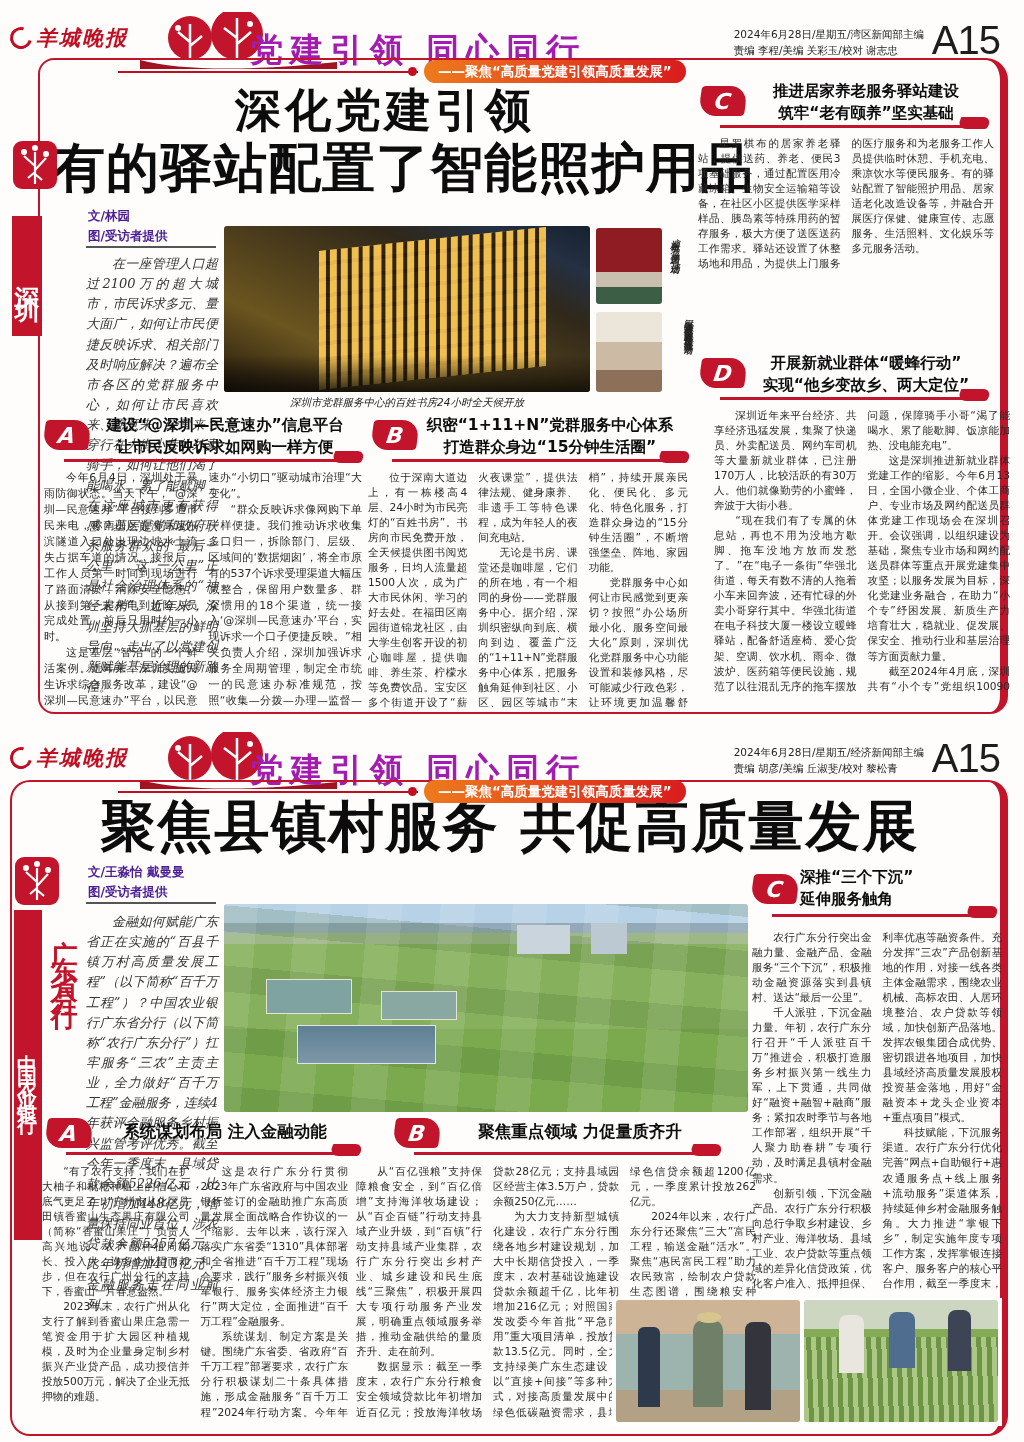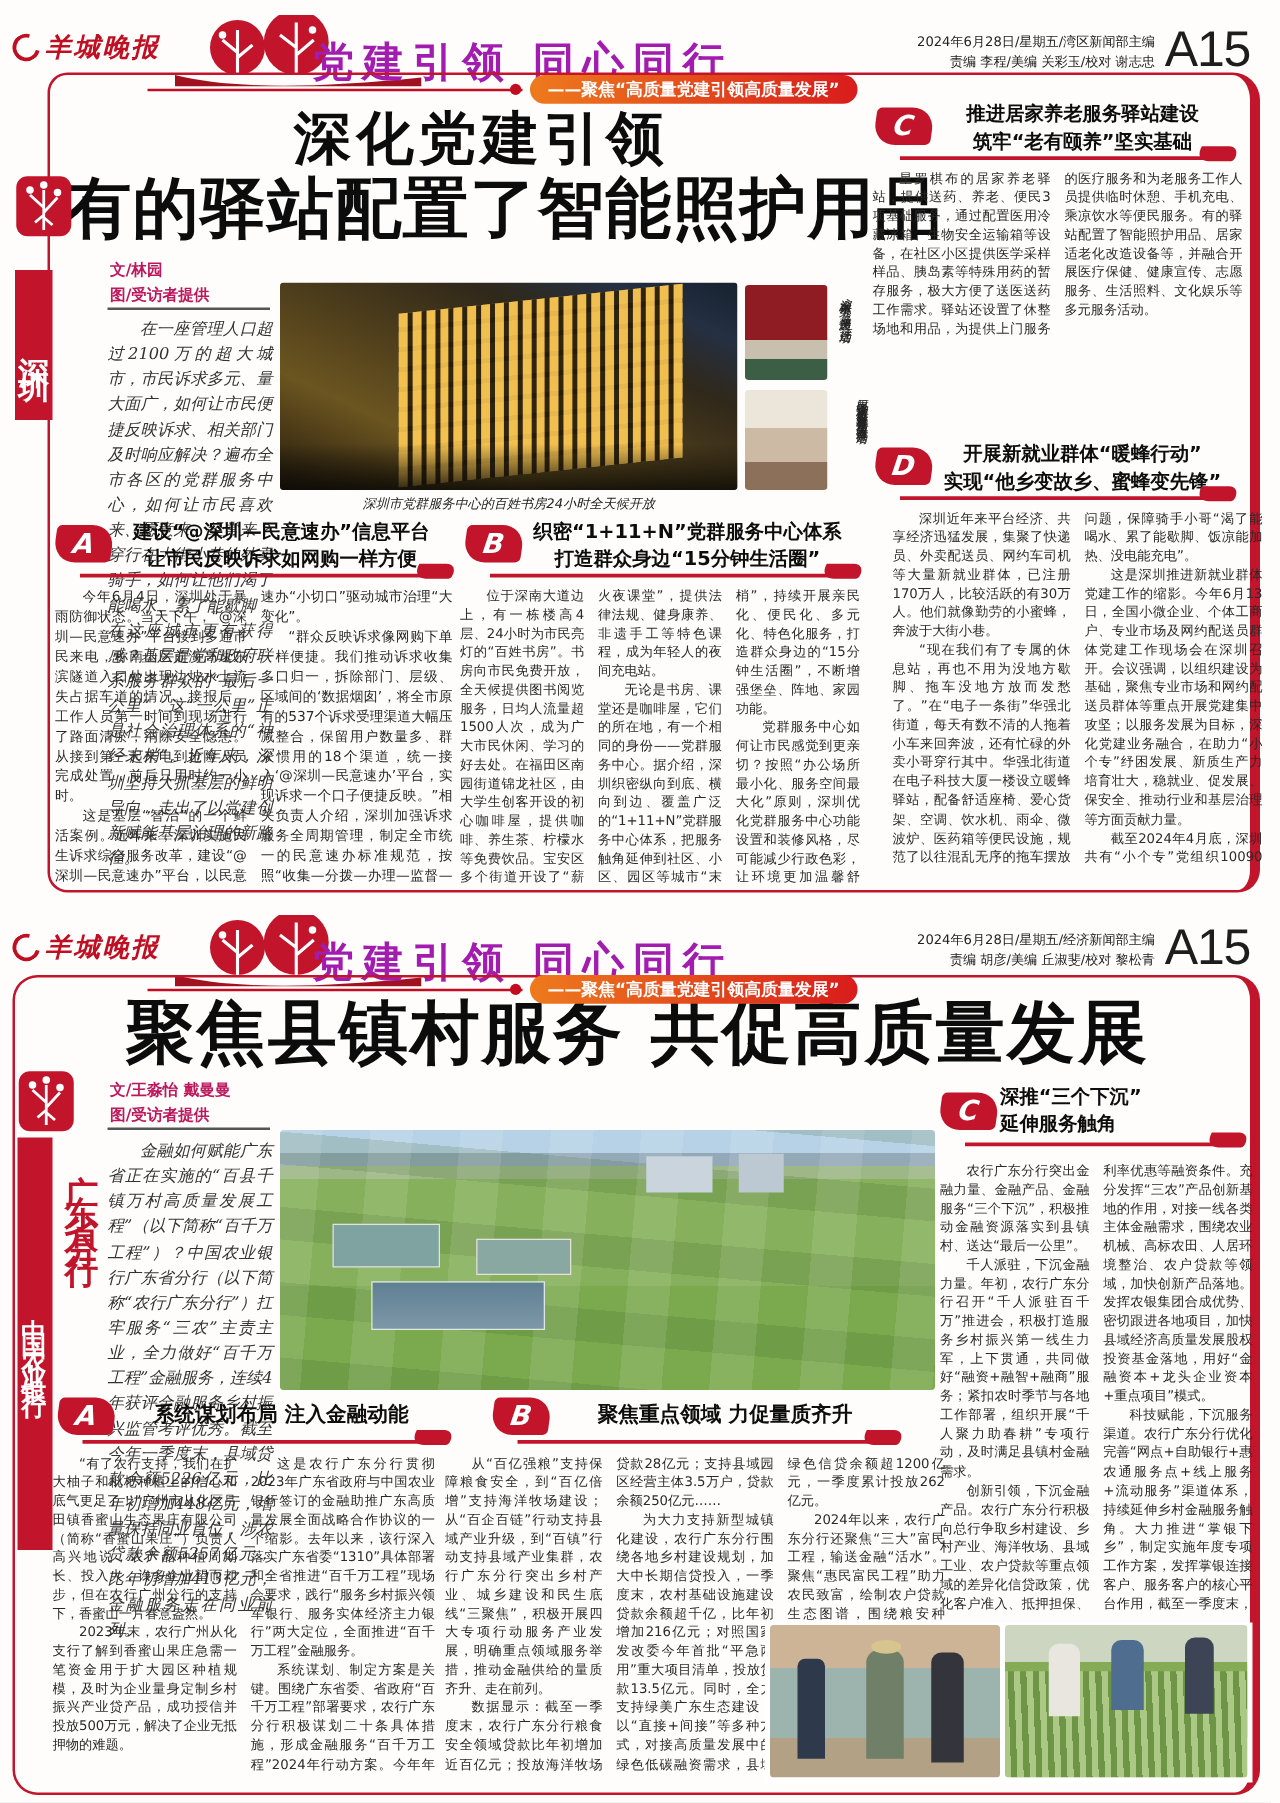--- a/index.html
+++ b/index.html
@@ -12,35 +12,35 @@
          border-radius:50%;transform:rotate(-30deg);}
   .masthead .mh-txt{font-family:"DejaVu Serif",serif;font-style:italic;font-weight:bold;
          color:#c00f22;font-size:21px;letter-spacing:2px;}
   .banner-title{position:absolute;font-weight:900;color:#a21caf;font-size:33px;letter-spacing:7px;
          font-family:Liberation Sans, sans-serif;white-space:nowrap;}
   .hairline{position:absolute;height:2px;background:#c20d20;}
   .hairdot{position:absolute;width:9px;height:9px;border-radius:50%;background:#c20d20;}
   .pill{position:absolute;height:23px;border-radius:12px;display:flex;align-items:center;
         padding:0 14px;background:linear-gradient(90deg,#ee7a1d,#d91c1c);color:#fff;
         font-size:13.5px;font-weight:bold;white-space:nowrap;z-index:5;}
-  .dateblock{position:absolute;text-align:right;font-size:10.5px;color:#222;line-height:1.55;white-space:nowrap;}
+  .dateblock{position:absolute;text-align:left;font-size:10.5px;color:#222;line-height:1.55;white-space:nowrap;}
   .pageno{position:absolute;font-size:40px;font-weight:200;color:#1d1d1d;letter-spacing:-1px;
           font-family:"Liberation Sans",sans-serif;}
   
   .card{position:absolute;border:2px solid #c2152b;border-right-width:8px;border-radius:16px 22px 18px 16px;
         background:transparent;}
   
   .emblem{position:absolute;z-index:6;}
   .vbar{position:absolute;background:#c2152b;color:#fff;writing-mode:vertical-rl;text-align:center;
         font-weight:bold;display:flex;align-items:center;justify-content:center;z-index:6;}
   .vred{position:absolute;writing-mode:vertical-rl;color:#c2152b;font-weight:bold;z-index:6;}
   
   .hl{position:absolute;text-align:center;font-weight:900;color:#0c0c0c;line-height:1.05;
       font-family:"DejaVu Sans",sans-serif;white-space:nowrap;}
-  .byline{position:absolute;font-size:12.5px;font-weight:bold;color:#be185d;line-height:1.6;}
+  .byline{position:absolute;font-size:12.5px;font-weight:bold;color:#4c1d95;line-height:1.6;}
   .byline-rule{position:absolute;height:2px;background:#555;}
   .lead{position:absolute;font-family:"DejaVu Serif",serif;font-style:italic;font-size:13px;
         line-height:1.55;text-align:justify;color:#333;}
   .lead p{margin:0;text-indent:2em;}
   
   .photo{position:absolute;overflow:hidden;border-radius:3px;}
   .cap{position:absolute;font-style:italic;font-size:10.5px;color:#222;text-align:center;}
   .vcap{position:absolute;writing-mode:vertical-rl;font-style:italic;font-size:9.5px;color:#222;
         line-height:1.35;letter-spacing:1px;}
   
@@ -165,21 +165,21 @@
       <div>筑牢“老有颐养”坚实基础</div>
     </div>
     <div class="sec-rule" style="left:720px;top:125px;width:262px;"></div>
     <div class="cols small" style="left:698px;top:136px;width:296px;height:214px;column-count:2;">
         <p>星罗棋布的居家养老驿站，提供送药、养老、便民3项基础服务，通过配置医用冷藏冰箱、生物安全运输箱等设备，在社区小区提供医学采样样品、胰岛素等特殊用药的暂存服务，极大方便了送医送药工作需求。驿站还设置了休整场地和用品，为提供上门服务的医疗服务和为老服务工作人员提供临时休憩、手机充电、乘凉饮水等便民服务。有的驿站配置了智能照护用品、居家适老化改造设备等，并融合开展医疗保健、健康宣传、志愿服务、生活照料、文化娱乐等多元服务活动。</p>
       </div>
 
     <div class="badge" style="left:700px;top:358px;">D</div>
     <div class="sec-title" style="left:742px;top:352px;width:248px;">
       <div>开展新就业群体“暖蜂行动”</div>
-      <div>实现“他乡变故乡、蜜蜂变先锋”</div>
+      <div>实现“他乡变故乡、两大定位”</div>
     </div>
     <div class="sec-rule" style="left:720px;top:397px;width:262px;"></div>
     <div class="cols small" style="left:714px;top:408px;width:296px;height:298px;column-count:2;">
         <p>深圳近年来平台经济、共享经济迅猛发展，集聚了快递员、外卖配送员、网约车司机等大量新就业群体，已注册170万人，比较活跃的有30万人。他们就像勤劳的小蜜蜂，奔波于大街小巷。</p>
         <p>“现在我们有了专属的休息站，再也不用为没地方歇脚、拖车没地方放而发愁了。”在“电子一条街”华强北街道，每天有数不清的人拖着小车来回奔波，还有忙碌的外卖小哥穿行其中。华强北街道在电子科技大厦一楼设立暖蜂驿站，配备舒适座椅、爱心货架、空调、饮水机、雨伞、微波炉、医药箱等便民设施，规范了以往混乱无序的拖车摆放问题，保障骑手小哥“渴了能喝水、累了能歇脚、饭凉能加热、没电能充电”。</p>
         <p>这是深圳推进新就业群体党建工作的缩影。今年6月13日，全国小微企业、个体工商户、专业市场及网约配送员群体党建工作现场会在深圳召开。会议强调，以组织建设为基础，聚焦专业市场和网约配送员群体等重点开展党建集中攻坚；以服务发展为目标，深化党建业务融合，在助力“小个专”纾困发展、新质生产力培育壮大，稳就业、促发展、保安全、推动行业和基层治理等方面贡献力量。</p>
         <p>截至2024年4月底，深圳共有“小个专”党组织10090个，覆盖“小个专”党员52551名。深圳发挥党建引领作用，带动“小个专”实现“大作为”。因地制宜打造适合“小个专”专属党建阵地。例如，坪山区成立“新农人”联合党支部，把益农服务的主阵地搬到田间地头，在基本农田集中区域创新打造集农学讲堂、农技服务“轻骑兵”、农机服务中心、电商网红直播间“四位一体”驿站，2023年累计开展农学讲堂12场次，服务“新农人”群体465人次。</p>
       </div>
   </div>
 

